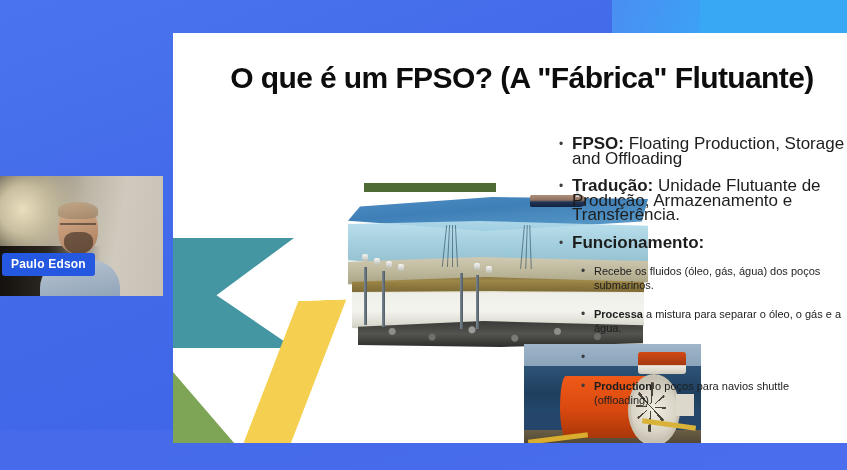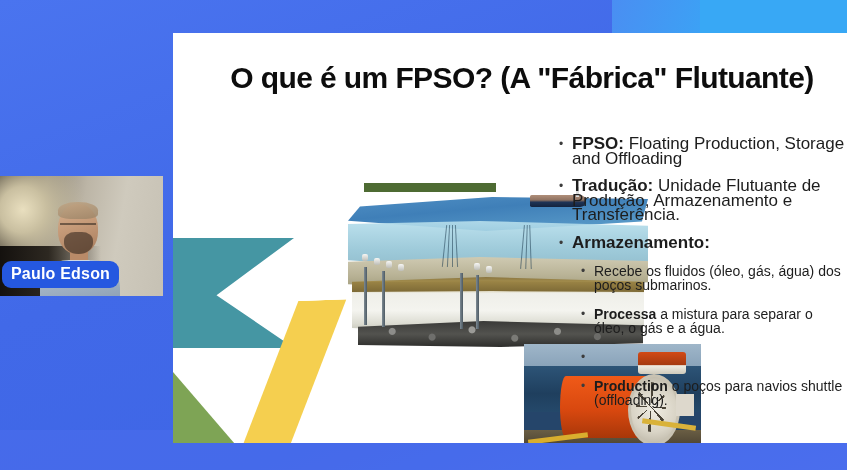--- a/index.html
+++ b/index.html
@@ -64,24 +64,24 @@
   }
   .wc-shirt{
     position:absolute;left:40px;top:84px;width:80px;height:40px;border-radius:28px 28px 0 0;
     background:linear-gradient(170deg,#b9c6d4 0%,#9fb0c2 60%,#8ea1b5 100%);
   }
   .wc-collar{
     position:absolute;left:68px;top:84px;width:22px;height:16px;
     background:#cdd8e3;clip-path:polygon(0 0,100% 0,50% 100%);
   }
   .namebadge{
-    position:absolute;left:2px;bottom:8px;
+    position:absolute;left:2px;bottom:20px;
     background:#2558e0;color:#ffffff;
-    font-size:16px;font-weight:bold;letter-spacing:.2px;
-    padding:4px 9px 5px 9px;border-radius:9px;
+    font-size:12px;font-weight:bold;letter-spacing:.2px;
+    padding:4px 9px 5px 9px;border-radius:3px;
     white-space:nowrap;
   }
 
   
   .slide{
     position:absolute;left:161px;top:33px;width:686px;height:410px;
     background:#ffffff;overflow:hidden;margin-left:12px;
   }
 
   .slide-title{
@@ -219,21 +219,21 @@
     position:absolute;left:386px;top:104px;width:286px;
     color:#1d1d1d;
   }
   .bul{display:flex;margin-bottom:13px;}
   .bul .dot{width:13px;flex:0 0 13px;font-size:12px;line-height:15px;color:#3c3c3c;}
   .bul .txt{font-size:17px;line-height:14.5px;}
   .bul .txt b{font-weight:bold;}
   .subs{margin-top:3px;padding-left:22px;}
   .sub{display:flex;margin-bottom:14px;}
   .sub .dot{width:13px;flex:0 0 13px;font-size:12px;line-height:15px;color:#3c3c3c;}
-  .sub .txt{font-size:14px;line-height:14.5px;}
+  .sub .txt{font-size:11px;line-height:14.5px;}
 </style>
 </head>
 <body>
 
 <div class="stage">
 
   <div class="backdrop"></div>
   <div class="backdrop-topright"></div>
   <div class="backdrop-topright2"></div>
   <div class="backdrop-band"></div>
@@ -310,21 +310,21 @@
         <span class="txt"><b>FPSO:</b><span> Floating Production, Storage and Offloading</span></span>
       </div>
 
       <div class="bul">
         <span class="dot">•</span>
         <span class="txt"><b>Tradução:</b><span> Unidade Flutuante de Produção, Armazenamento e Transferência.</span></span>
       </div>
 
       <div class="bul">
         <span class="dot">•</span>
-        <span class="txt"><b>Armazenamento:</b><span></span></span>
+        <span class="txt"><b>Funcionamento:</b><span></span></span>
       </div>
 
       <div class="subs">
 
         <div class="sub">
           <span class="dot">•</span>
           <span class="txt"><b></b><span>Recebe os fluidos (óleo, gás, água) dos poços submarinos.</span></span>
         </div>
 
         <div class="sub">

